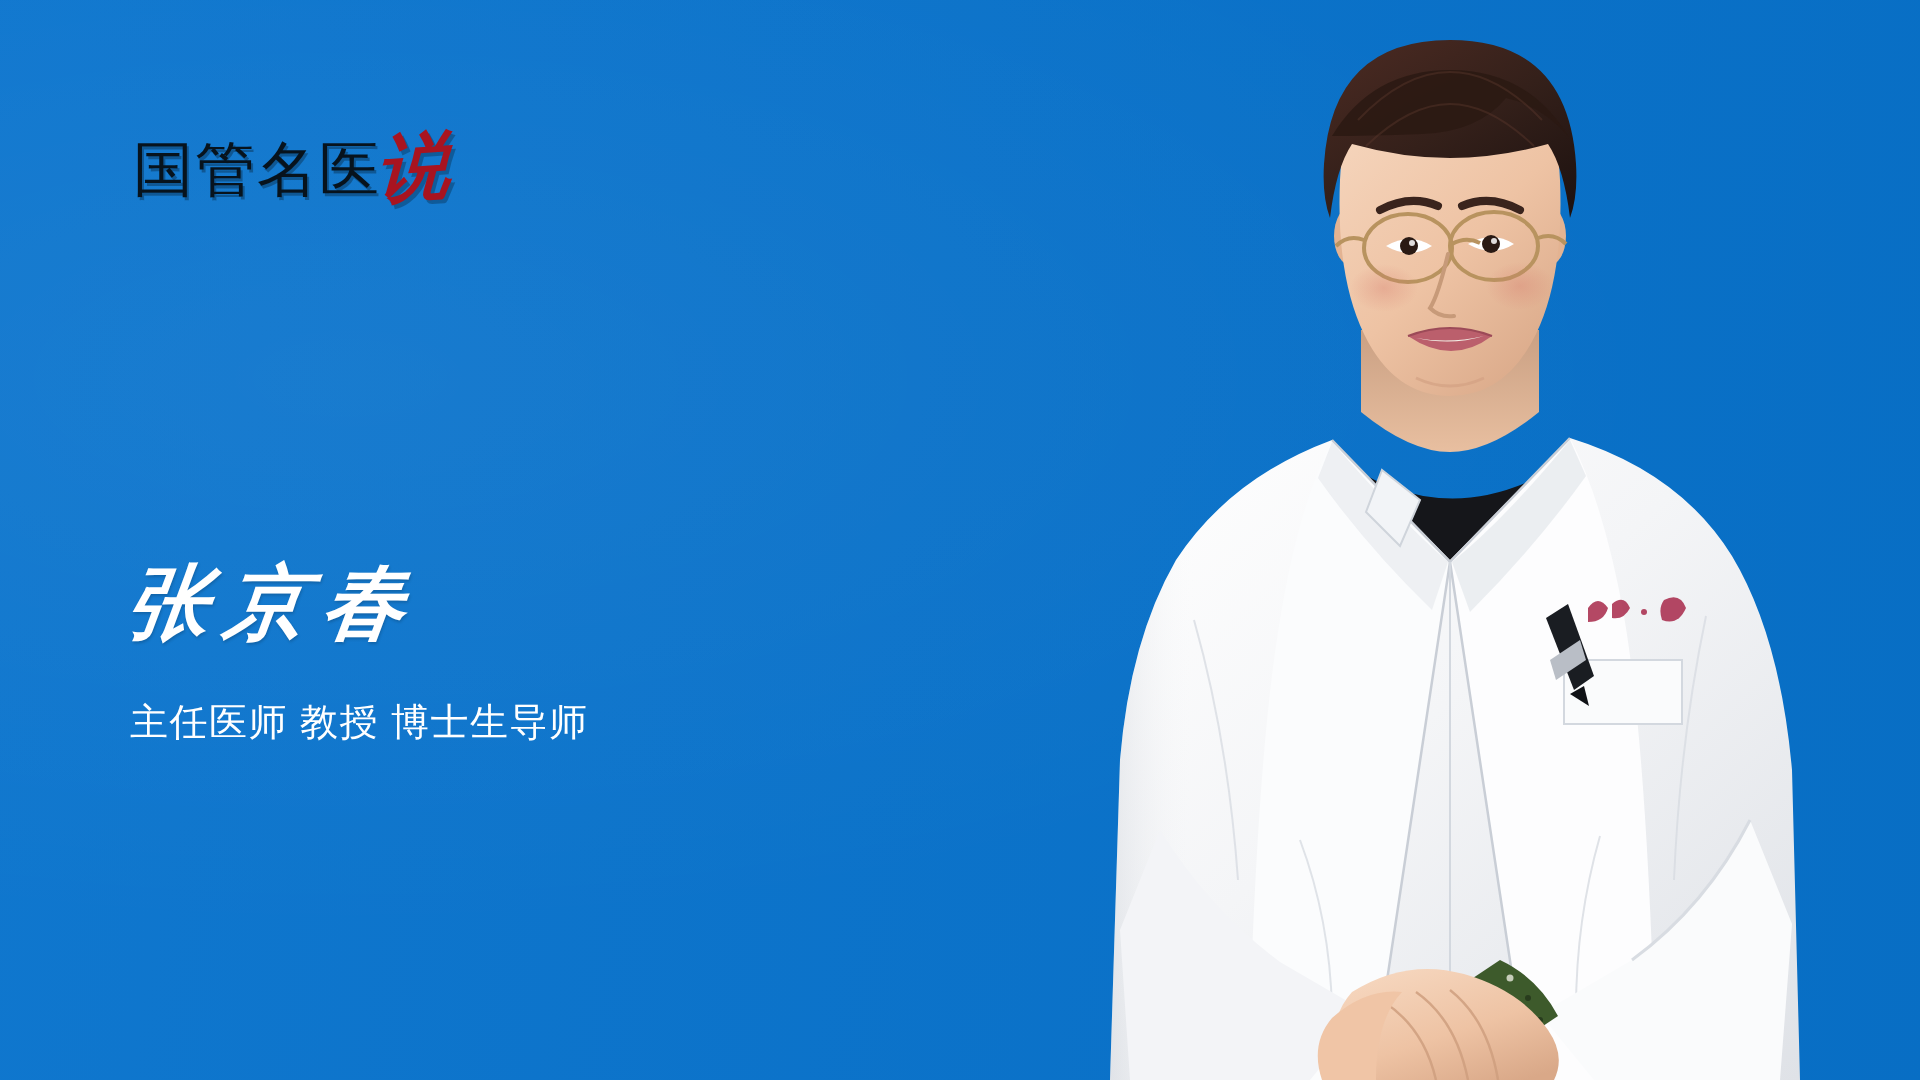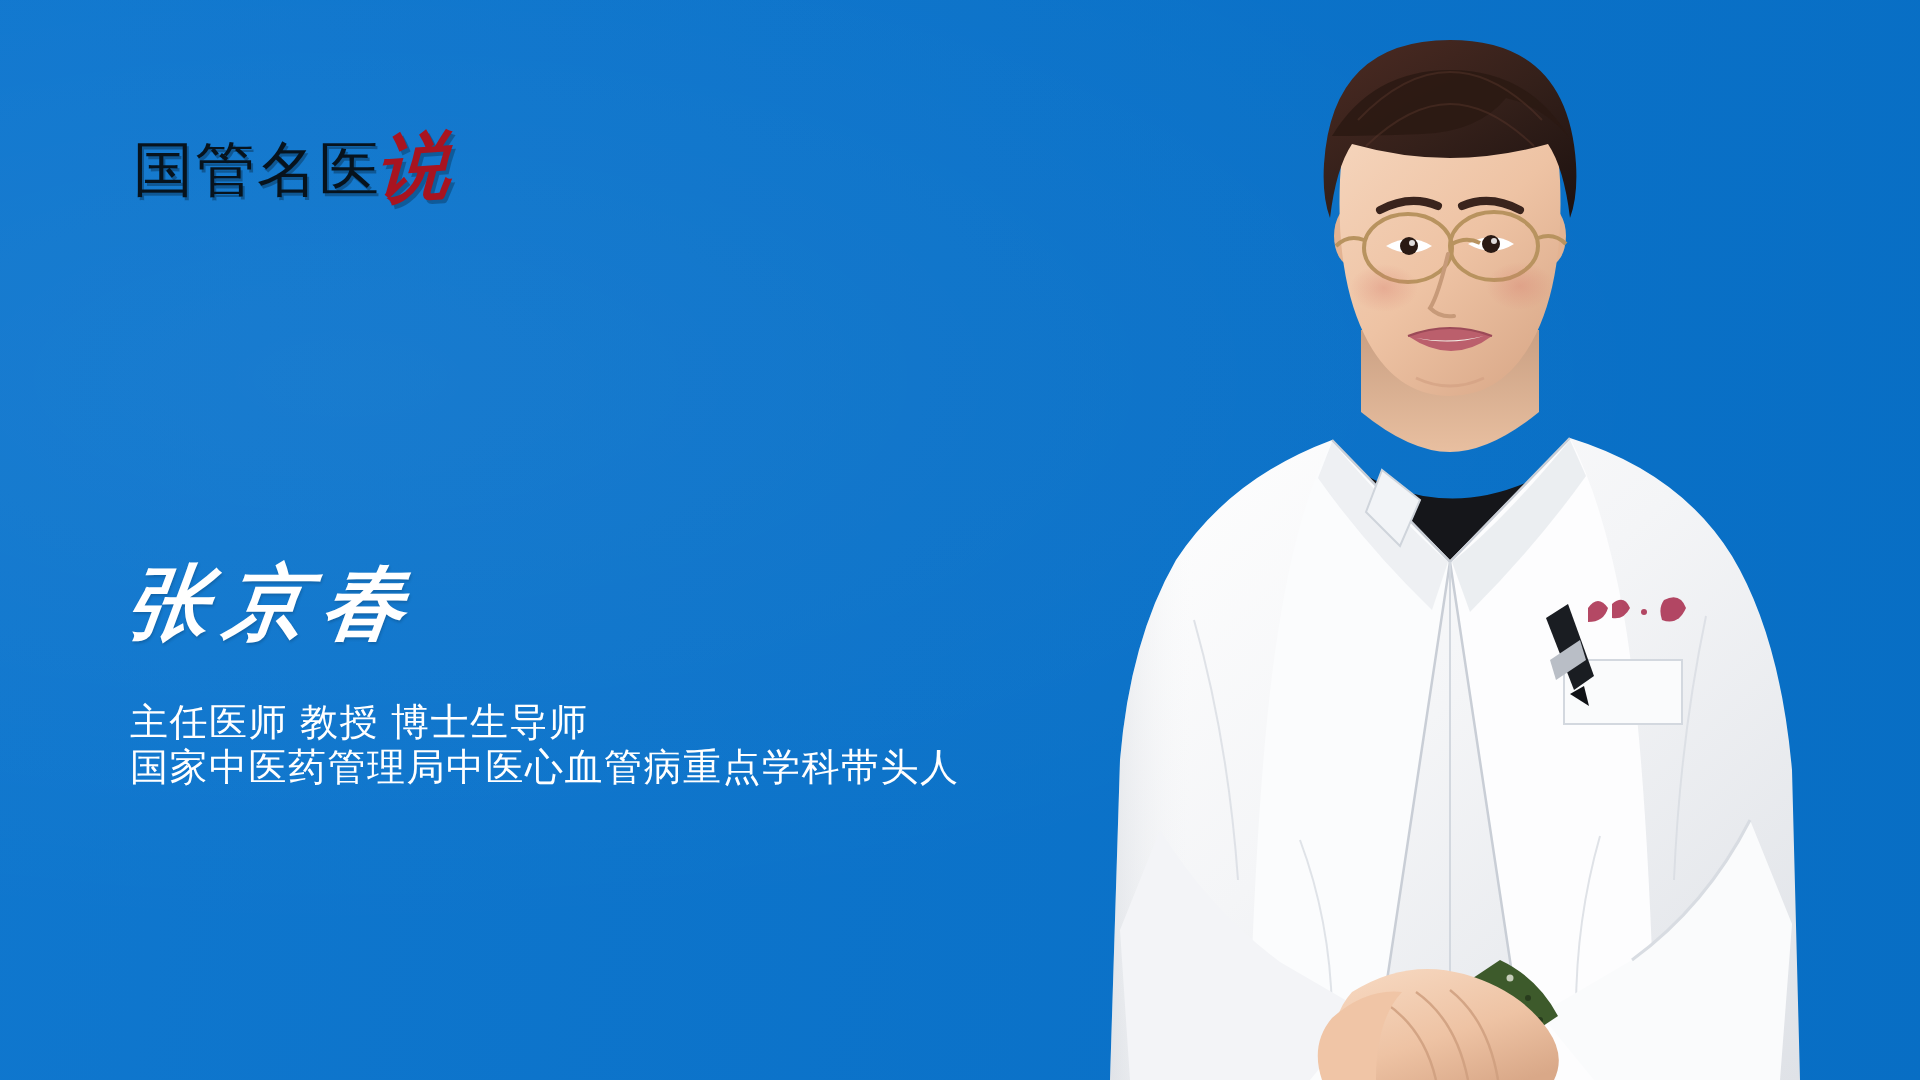--- a/index.html
+++ b/index.html
@@ -149,21 +149,20 @@
     <div class="logo">
       <span class="logo-main">国管名医</span>
       <span class="logo-accent">说</span>
     </div>
 
 
     <div class="doctor-name">张京春</div>
 
     <div class="credentials">
       <div class="cred-line">主任医师  教授  博士生导师</div>
-      <div class="cred-line">国家中医药管理局中医心血管病重点学科带头人</div>
     </div>
 
   </div>
 
   <div class="portrait">
     <svg viewBox="0 0 940 1080" preserveAspectRatio="xMidYMax meet">
       <defs>
         <linearGradient id="coatG" x1="0" y1="0" x2="1" y2="1">
           <stop offset="0%" stop-color="#ffffff"></stop>
           <stop offset="45%" stop-color="#f4f5f7"></stop>

